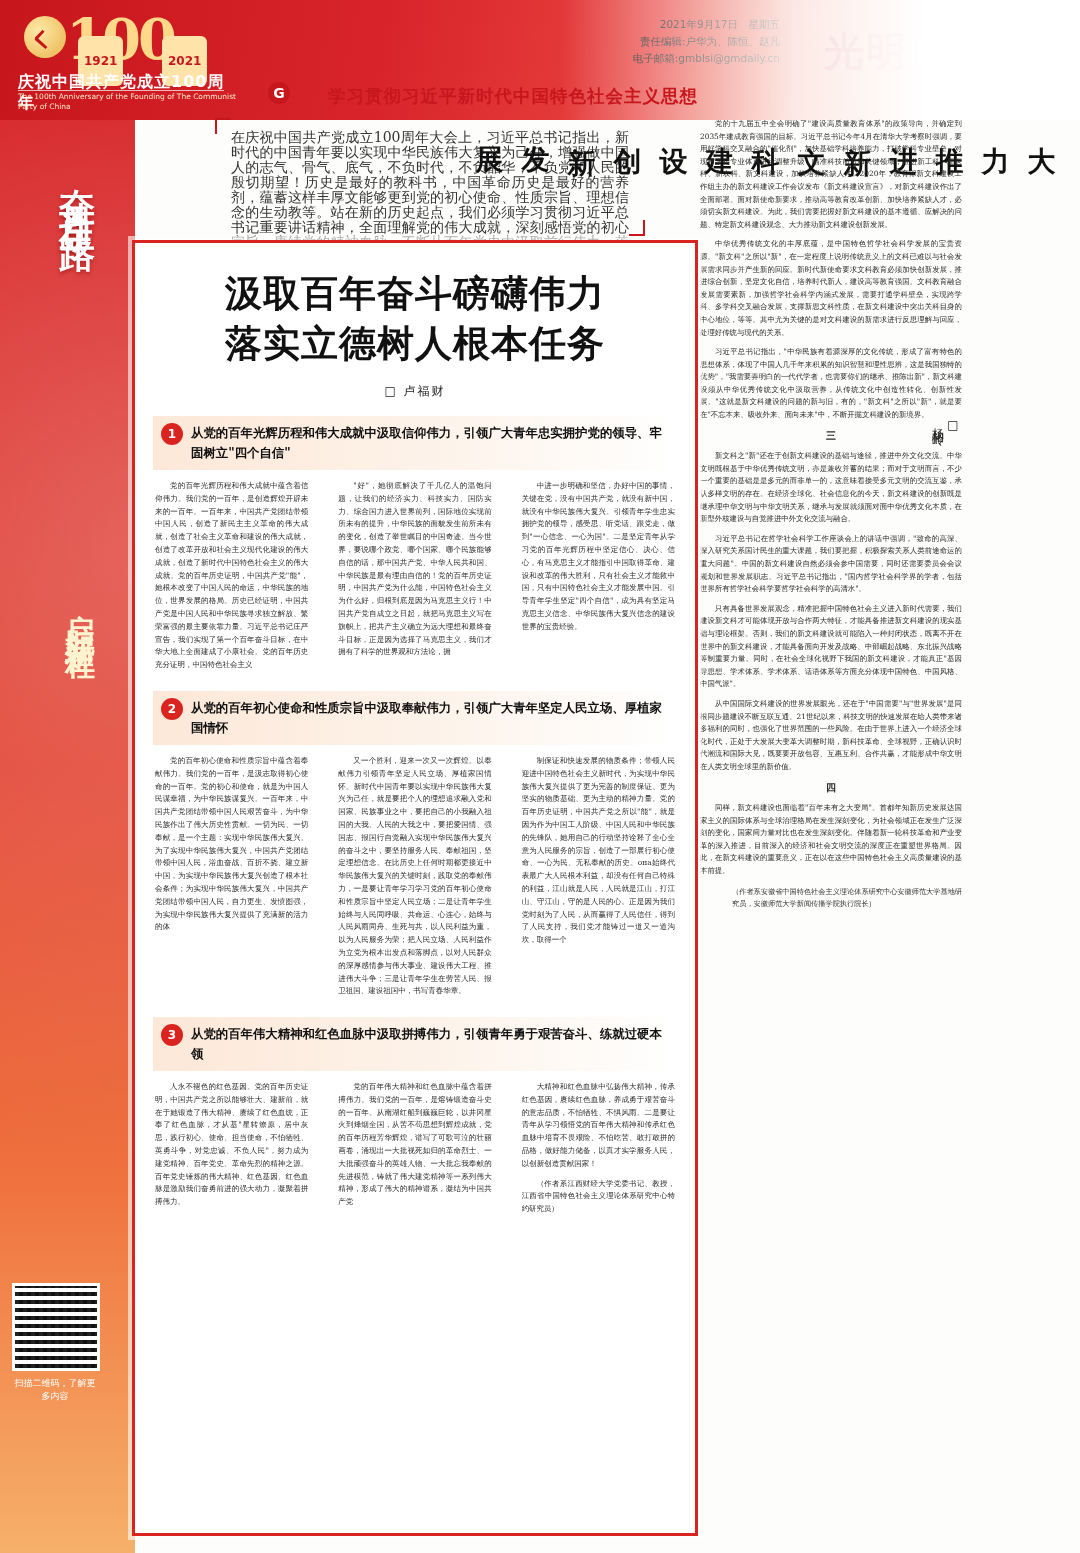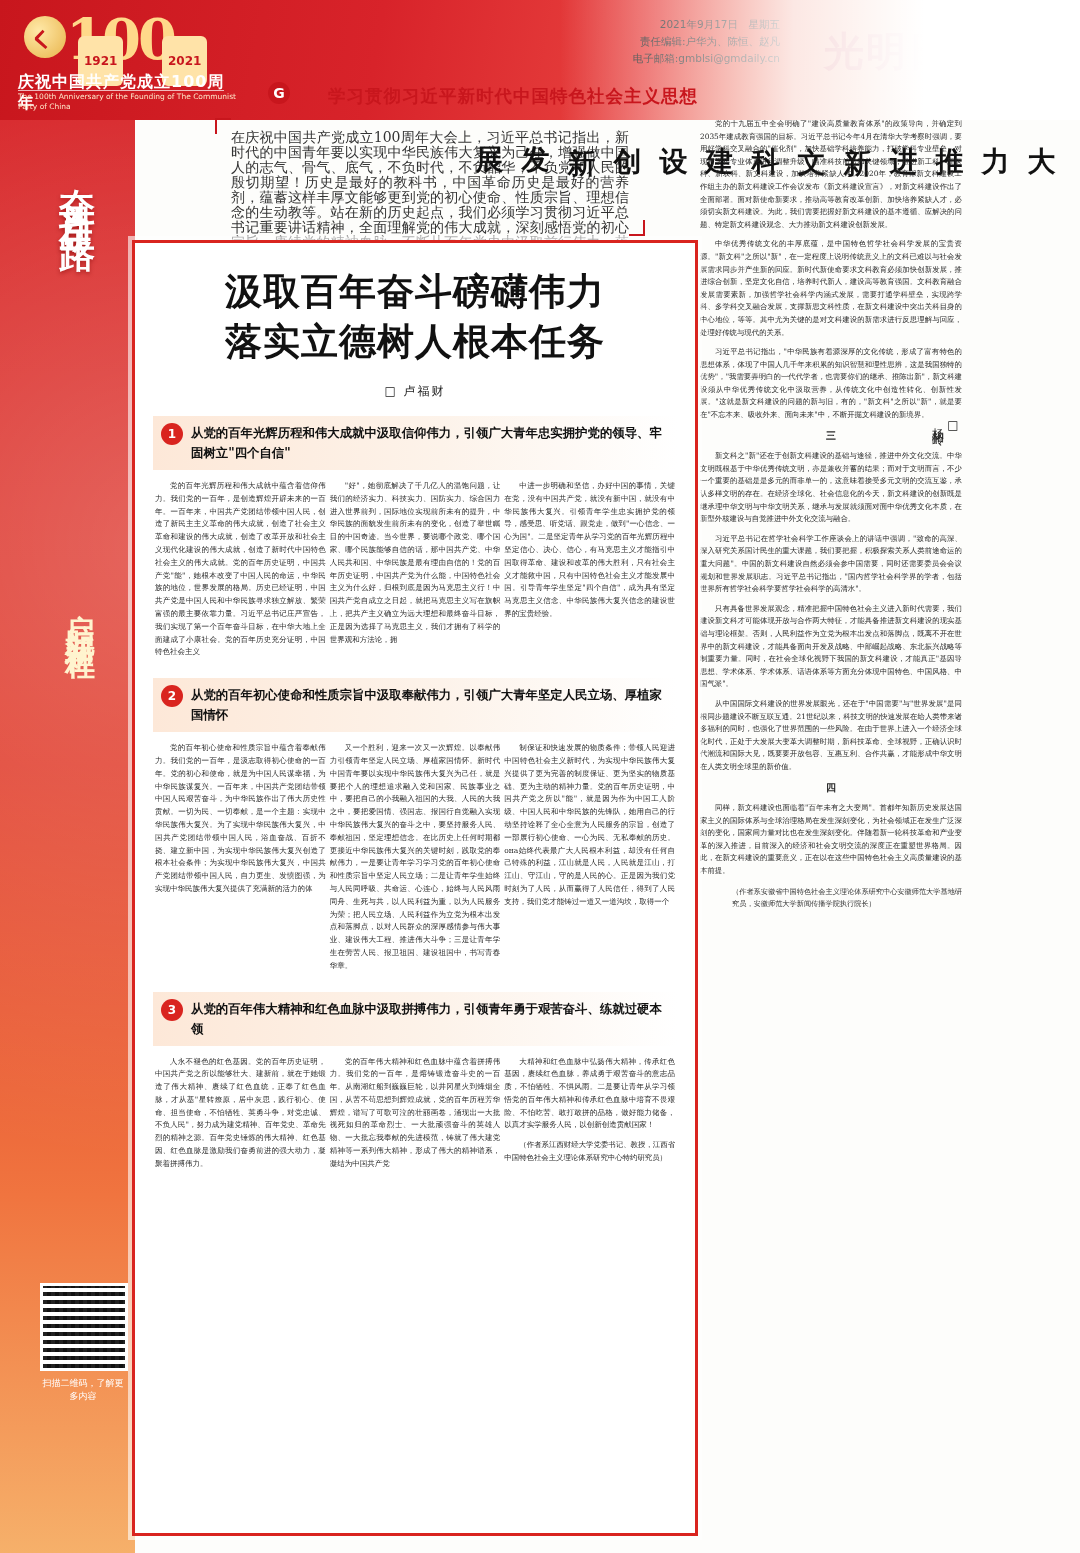--- a/index.html
+++ b/index.html
@@ -32,21 +32,21 @@
   
   .leftband{position:absolute;left:0;top:120px;width:135px;height:1433px;
     background:linear-gradient(180deg,#d61f23 0%,#e03b2a 45%,#f0743f 75%,#f6b06a 100%);}
   .leftband:before{content:"";position:absolute;left:0;top:0;width:135px;height:1433px;
     background:radial-gradient(circle at 120% 30%,rgba(255,255,255,.25),rgba(255,255,255,0) 60%);}
   .vtitle{position:absolute;left:28px;top:40px;width:74px;color:#fff;font-size:36px;font-weight:700;
     writing-mode:vertical-rl;letter-spacing:12px;text-shadow:0 2px 4px rgba(120,0,0,.45);
     font-family:"DejaVu Serif","Liberation Serif",serif;}
   .vtitle2{position:absolute;left:30px;top:470px;width:70px;color:#fff4cf;font-size:30px;font-weight:700;
     writing-mode:vertical-rl;letter-spacing:10px;font-family:"DejaVu Serif","Liberation Serif",serif;}
-  .qrbox{position:absolute;left:40px;bottom:150px;width:86px;text-align:center;}
+  .qrbox{position:absolute;left:12px;bottom:150px;width:86px;text-align:center;}
   .qr{width:82px;height:82px;background:
      repeating-linear-gradient(0deg,#111 0 4px,#fff 4px 8px),
      repeating-linear-gradient(90deg,#111 0 4px,rgba(255,255,255,.0) 4px 8px);
      background-blend-mode:screen;border:3px solid #fff;}
   .qrtxt{margin-top:6px;font-size:9px;color:#fff;line-height:13px;}
 
   
   .hdr-topic{position:absolute;left:262px;top:84px;font-size:17.5px;font-weight:700;color:#c8161d;letter-spacing:1px;}
   .hdr-g{position:absolute;left:268px;top:82px;width:22px;height:22px;border-radius:50%;background:#c8161d;color:#fff;
     font-size:14px;font-weight:700;text-align:center;line-height:22px;}
@@ -67,31 +67,31 @@
   .rcols{position:absolute;left:0;top:0;width:262px;}
   .colbox{font-size:7.4px;line-height:12.6px;text-align:justify;color:#2a2a2a;
     font-family:"DejaVu Serif","Liberation Serif",serif;}
   .colbox p{margin:0 0 7px 0;text-indent:15px;}
   .sect-num{text-align:center;font-size:10px;margin:8px 0;font-weight:700;}
 
   
   .main{position:absolute;left:132px;top:240px;width:560px;height:1290px;background:#fff;
     border:3px solid #d9241f;box-shadow:0 0 0 4px rgba(255,255,255,.6);}
   .mtitle{margin:26px 28px 4px;font-size:37px;font-weight:700;line-height:50px;text-align:center;color:#111;
-    font-family:Liberation Mono, monospace;letter-spacing:1px;}
+    font-family:Liberation Sans, sans-serif;letter-spacing:1px;}
   .mauthor{margin:14px 0 16px;text-align:center;font-size:12px;color:#222;letter-spacing:2px;}
 
   .shead{display:flex;align-items:flex-start;margin:12px 18px 10px;padding:7px 10px 7px 8px;
     background:linear-gradient(90deg,#fde8d8 0%,#fdf3ea 55%,#fff 100%);border-left:none;}
   .shead .cir{flex:0 0 auto;width:22px;height:22px;border-radius:50%;background:#d9241f;color:#fff;
     font-size:12px;font-weight:700;text-align:center;line-height:22px;margin-right:8px;}
   .shead .st{font-size:12.4px;font-weight:700;line-height:20px;color:#111;
     font-family:"DejaVu Serif","Liberation Serif",serif;}
 
-  .mcols{display:flex;gap:4px;margin:0 20px;}
+  .mcols{display:flex;gap:30px;margin:0 20px;}
   .mcol{flex:1;font-size:7.5px;line-height:12.8px;text-align:justify;color:#2a2a2a;
     font-family:"DejaVu Serif","Liberation Serif",serif;}
   .mcol p{margin:0 0 7px 0;text-indent:15px;}
   .sig{text-align:justify;font-size:7.4px;line-height:12.6px;}
 
   .rfoot{margin-top:8px;font-size:7.2px;line-height:12px;text-align:justify;color:#333;margin-left:32px;}
 </style>
 </head>
 <body>
 
@@ -143,21 +143,21 @@
   <div class="rarticle">
     <div class="rtitle">大力推进新文科建设创新发展</div>
     <div class="rauthor">□ 杨柏岭</div>
     <div class="rcols colbox">
       <p>党的十九届五中全会明确了"建设高质量教育体系"的政策导向，并确定到2035年建成教育强国的目标。习近平总书记今年4月在清华大学考察时强调，要用好学科交叉融合的"催化剂"，加快基础学科培养能力，打破学科专业壁垒，对现有学科专业体系进行调整升级，瞄准科技前沿和关键领域，推进新工科、新医科、新农科、新文科建设，加快培养紧缺人才。2020年，教育部新文科建设工作组主办的新文科建设工作会议发布《新文科建设宣言》，对新文科建设作出了全面部署。面对新使命新要求，推动高等教育改革创新、加快培养紧缺人才，必须切实新文科建设。为此，我们需要把握好新文科建设的基本遵循、应解决的问题、特定新文科建设观念、大力推动新文科建设创新发展。</p>
       <p>中华优秀传统文化的丰厚底蕴，是中国特色哲学社会科学发展的宝贵资源。"新文科"之所以"新"，在一定程度上说明传统意义上的文科已难以与社会发展需求同步并产生新的回应。新时代新使命要求文科教育必须加快创新发展，推进综合创新，坚定文化自信，培养时代新人，建设高等教育强国。文科教育融合发展需要素新，加强哲学社会科学内涵式发展，需要打通学科壁垒，实现跨学科、多学科交叉融合发展，支撑新思文科性质，在新文科建设中突出关科目身的中心地位，等等。其中尤为关键的是对文科建设的新需求进行反思理解与回应，处理好传统与现代的关系。</p>
       <p>习近平总书记指出，"中华民族有着源深厚的文化传统，形成了富有特色的思想体系，体现了中国人几千年来积累的知识智慧和理性思辨，这是我国独特的优势"，"我需要弄明白的一代代学者，也需要你们的继承、推陈出新"，新文科建设须从中华优秀传统文化中汲取营养，从传统文化中创造性转化、创新性发展。"这就是新文科建设的问题的新与旧，有的，"新文科"之所以"新"，就是要在"不忘本来、吸收外来、面向未来"中，不断开掘文科建设的新境界。</p>
       <div class="sect-num">三</div>
       <p>新文科之"新"还在于创新文科建设的基础与途径，推进中外文化交流。中华文明既根基于中华优秀传统文明，亦是兼收并蓄的结果；而对于文明而言，不少一个重要的基础是是多元的而非单一的，这意味着接受多元文明的交流互鉴，承认多样文明的存在。在经济全球化、社会信息化的今天，新文科建设的创新既是继承理中华文明与中华文明关系，继承与发展就须面对面中华优秀文化本质，在新型外核建设与自觉推进中外文化交流与融合。</p>
       <p>习近平总书记在哲学社会科学工作座谈会上的讲话中强调，"致命的高深、深入研究关系国计民生的重大课题，我们要把握，积极探索关系人类前途命运的重大问题"。中国的新文科建设自然必须会参中国需要，同时还需要委员会会议规划和世界发展职志。习近平总书记指出，"国内哲学社会科学界的学者，包括世界所有哲学社会科学要哲学社会科学的高清水"。</p>
-      <p>只有具备世界发展观念，精准把握中国特色社会主义进入新时代需要，我们建设新文科才可能体现开放与合作两大特征，才能具备推进新文科建设的现实基础与理论框架。否则，人民利益作为立党为根本出发点和落脚点，既离不开在世界中的新文科建设，才能具备面向开发及战略、中部崛起战略、东北振兴战略等制重要力量。同时，在社会全球化视野下我国的新文科建设，才能真正"基因导思想、学术体系、学术体系、话语体系等方面充分体现中国特色、中国风格、中国气派"。</p>
+      <p>只有具备世界发展观念，精准把握中国特色社会主义进入新时代需要，我们建设新文科才可能体现开放与合作两大特征，才能具备推进新文科建设的现实基础与理论框架。否则，我们的新文科建设就可能陷入一种封闭状态，既离不开在世界中的新文科建设，才能具备面向开发及战略、中部崛起战略、东北振兴战略等制重要力量。同时，在社会全球化视野下我国的新文科建设，才能真正"基因导思想、学术体系、学术体系、话语体系等方面充分体现中国特色、中国风格、中国气派"。</p>
       <p>从中国国际文科建设的世界发展眼光，还在于"中国需要"与"世界发展"是同根同步题建设不断互联互通。21世纪以来，科技文明的快速发展在给人类带来诸多福利的同时，也强化了世界范围的一些风险。在由于世界上进入一个经济全球化时代，正处于大发展大变革大调整时期，新科技革命、全球视野，正确认识时代潮流和国际大见，既要要开放包容、互惠互利、合作共赢，才能形成中华文明在人类文明全球里的新价值。</p>
       <div class="sect-num">四</div>
       <p>同样，新文科建设也面临着"百年未有之大变局"。首都年知新历史发展达国家主义的国际体系与全球治理格局在发生深刻变化，为社会领域正在发生广泛深刻的变化，国家间力量对比也在发生深刻变化。伴随着新一轮科技革命和产业变革的深入推进，目前深入的经济和社会文明交流的深度正在重塑世界格局。因此，在新文科建设的重要意义，正在以在这些中国特色社会主义高质量建设的基本前提。</p>
       <div class="rfoot">（作者系安徽省中国特色社会主义理论体系研究中心安徽师范大学基地研究员，安徽师范大学新闻传播学院执行院长）</div>
     </div>
   </div>
 
   <div class="main">
     <div class="mtitle">
       <div>汲取百年奋斗磅礴伟力</div>

